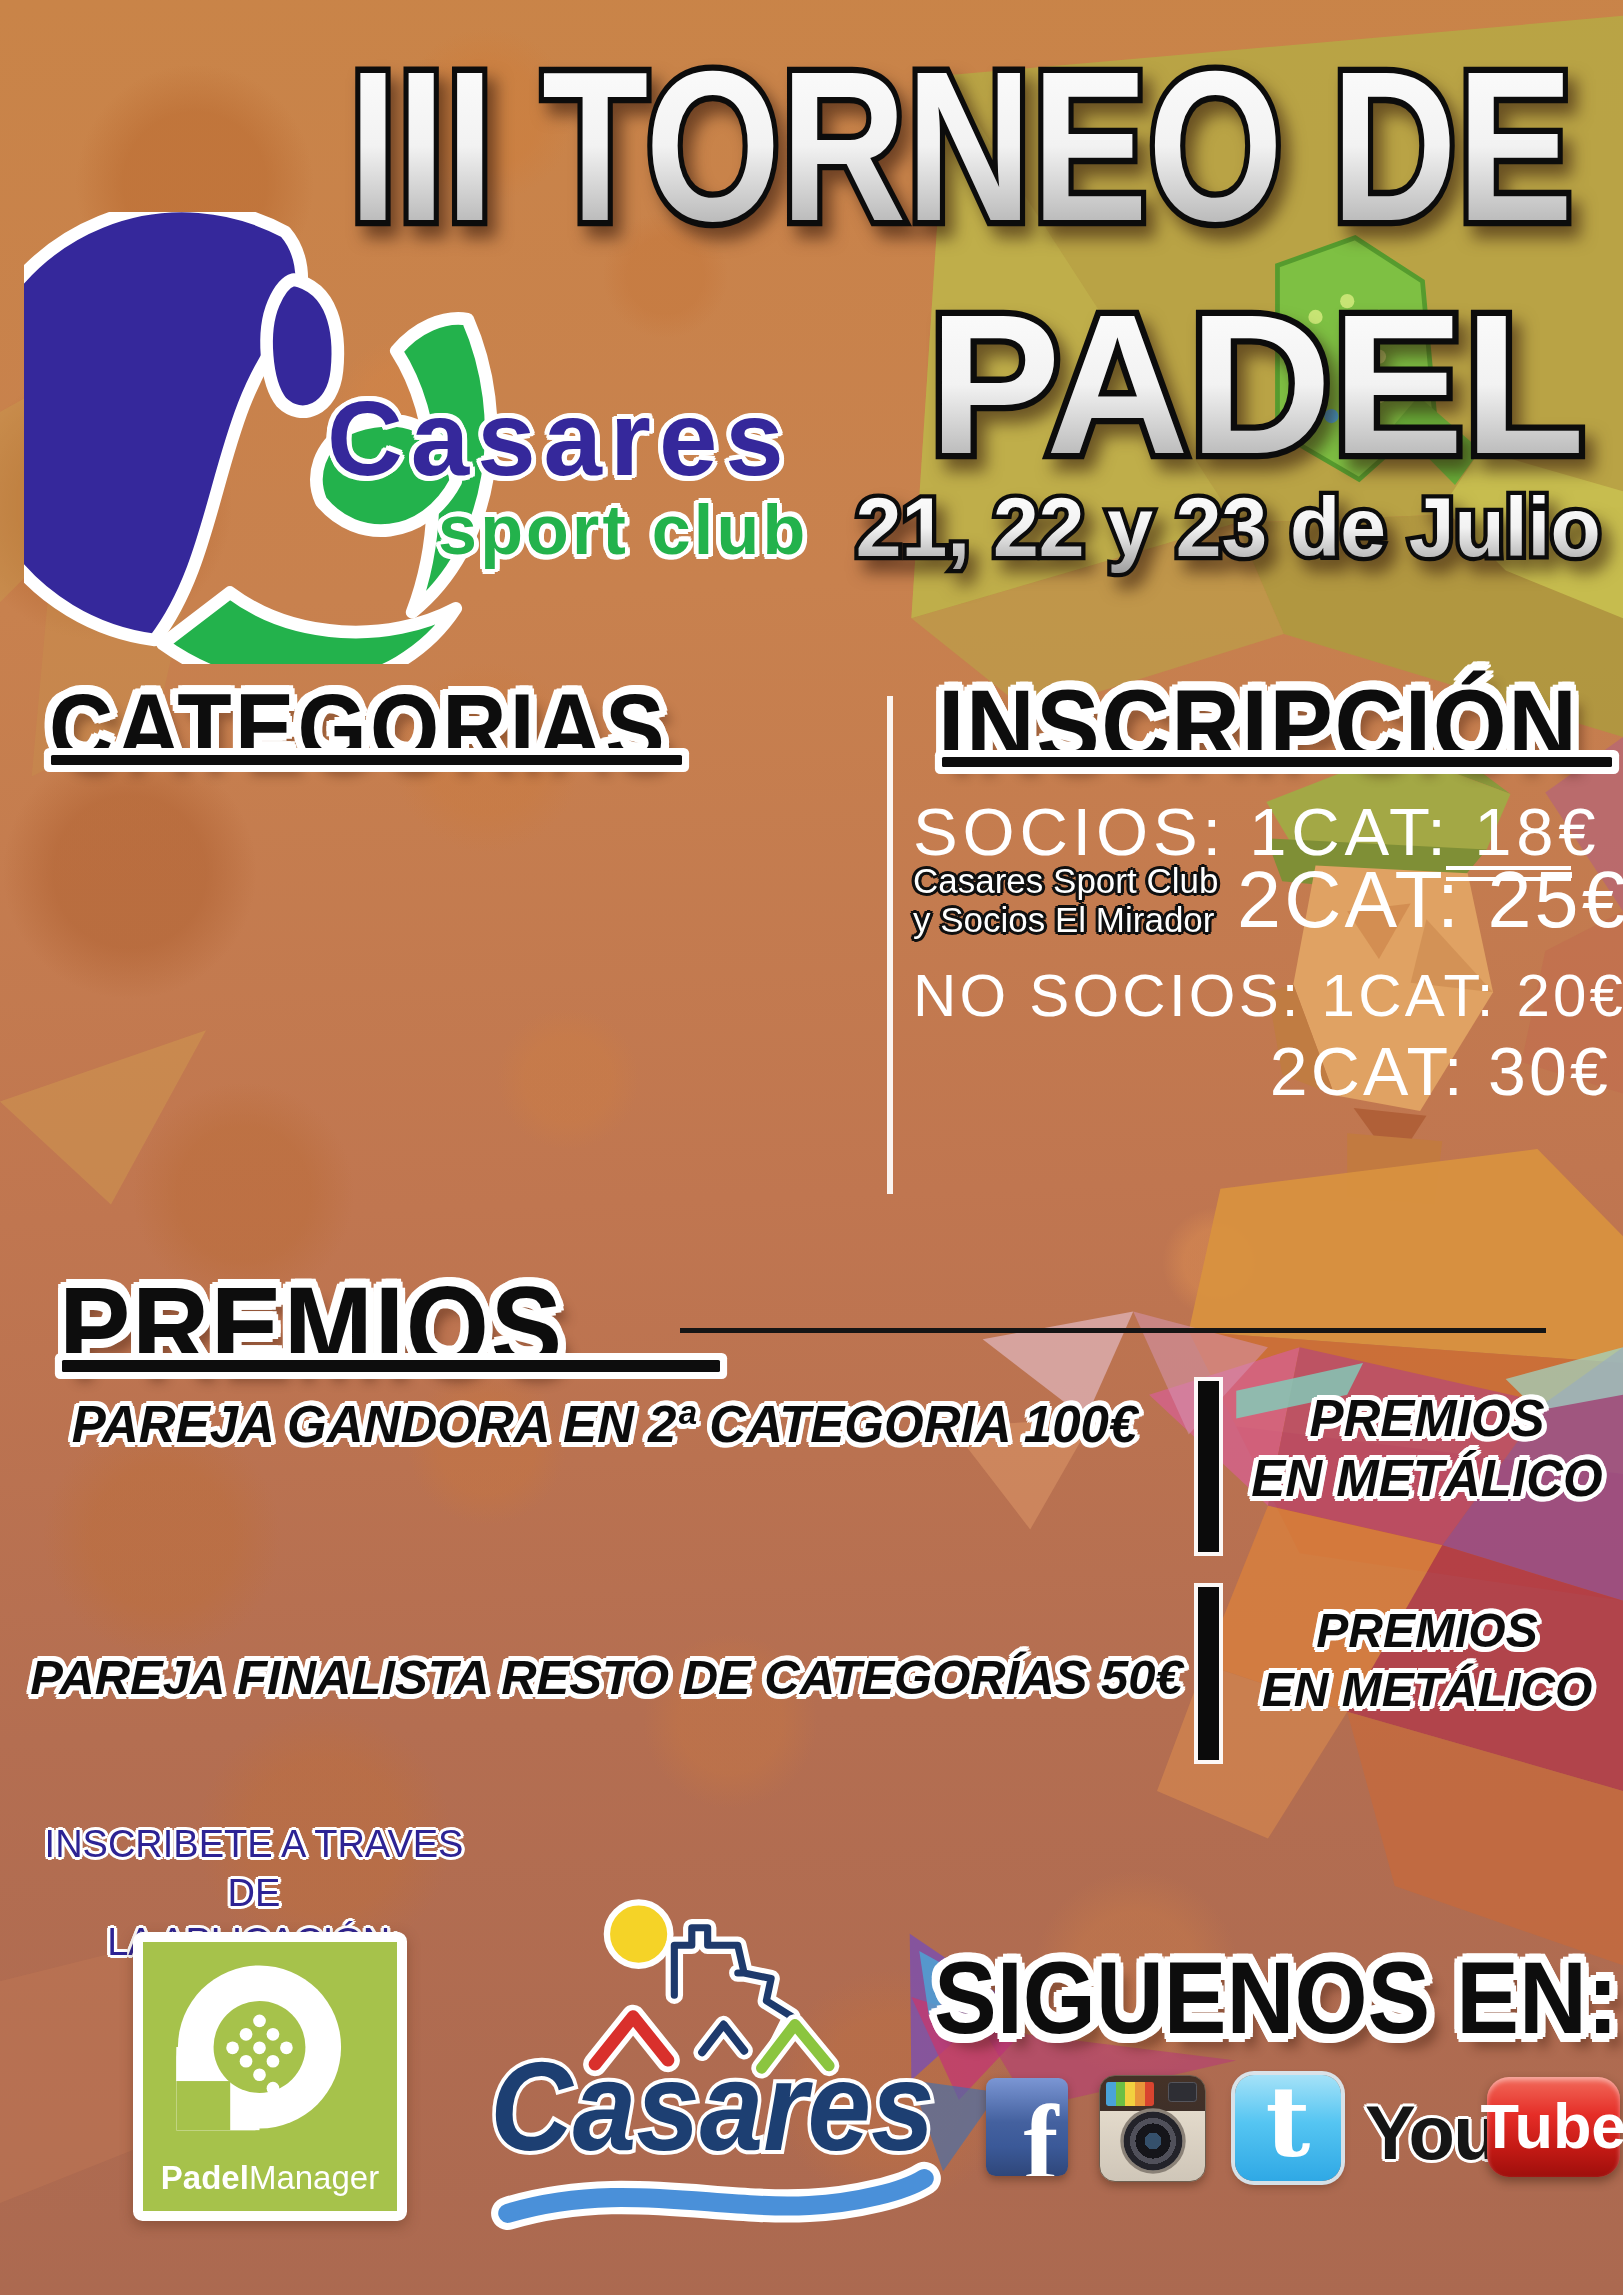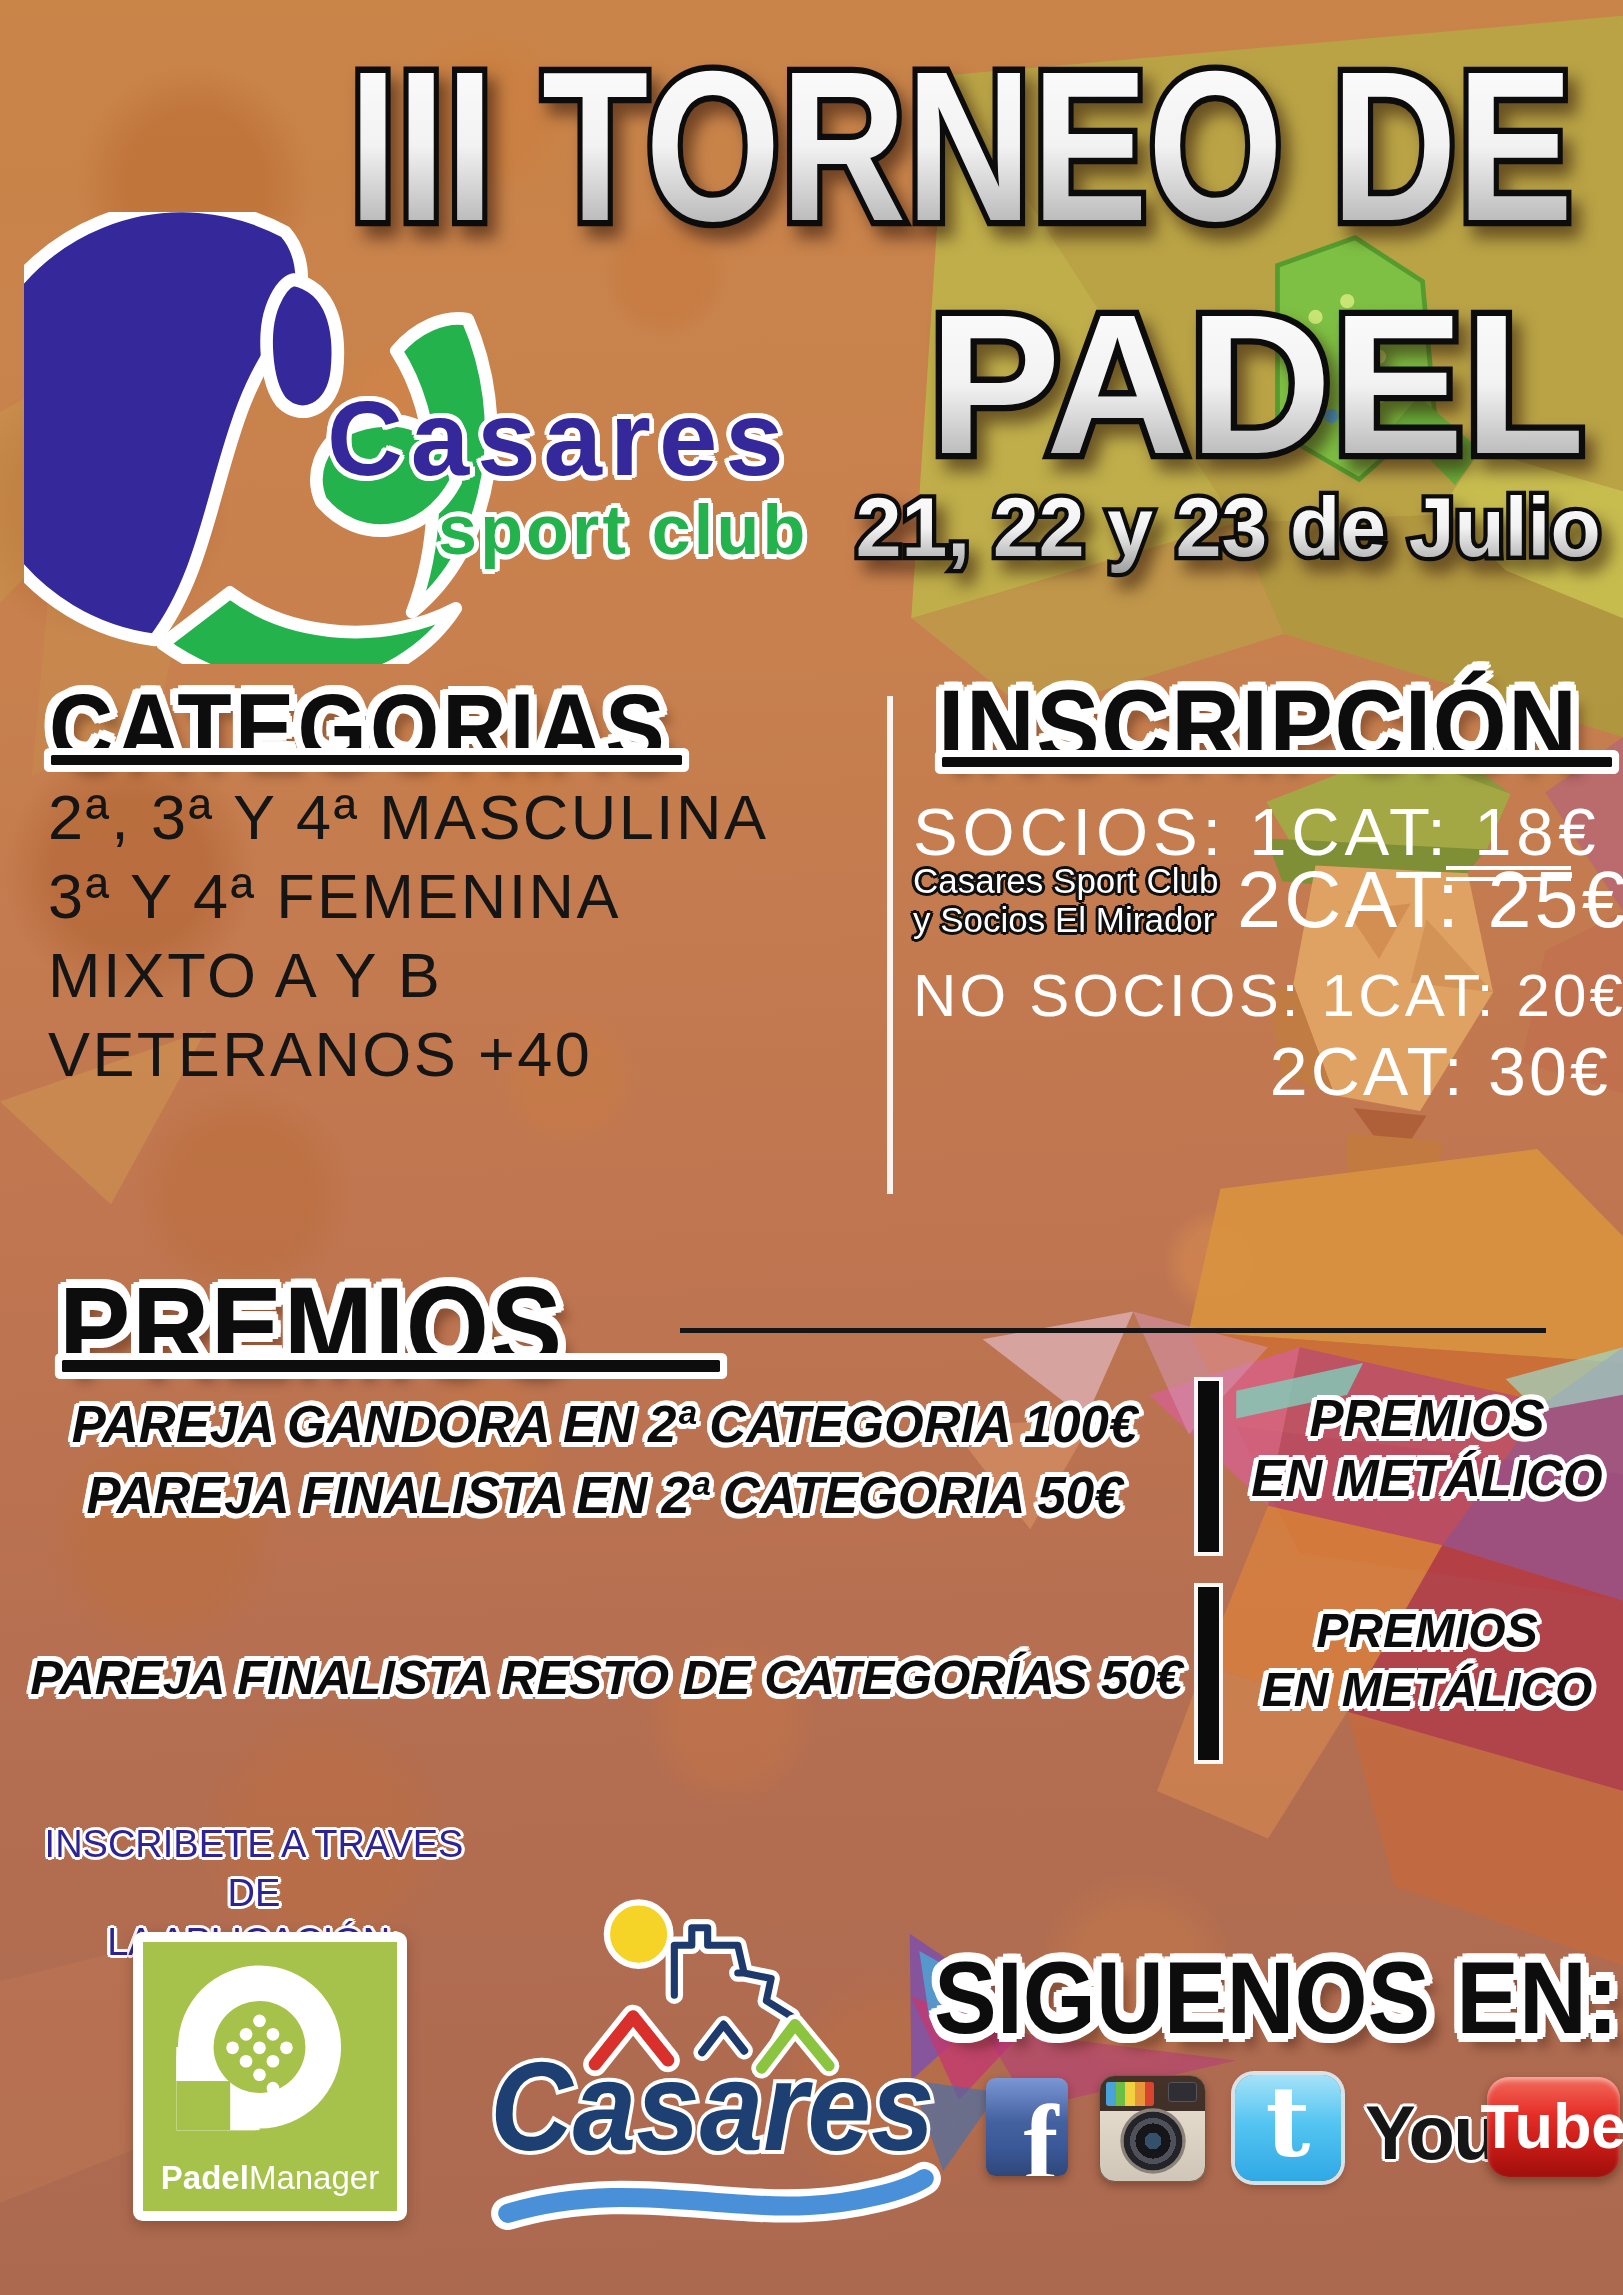--- a/index.html
+++ b/index.html
@@ -167,26 +167,20 @@
   </svg>
   <div class="abs ow-mid" style="left:327px;top:379px;font-size:105px;font-weight:bold;color:#35289b;letter-spacing:8px;white-space:nowrap;">
     <span>Casares</span>
   </div>
   <div class="abs ow-mid" style="left:438px;top:490px;font-size:70px;font-weight:bold;color:#23b24c;letter-spacing:3.2px;white-space:nowrap;">
     <span>sport club</span>
   </div>
 
   <div class="abs heading ow-thick" style="left:49px;top:672px;font-size:89px;letter-spacing:3.2px;">CATEGORIAS</div>
   <div class="abs rule" style="left:51px;top:755px;width:631px;height:10.3px;"></div>
-  <div class="abs" style="left:48px;top:778px;">
-    <div class="thin" style="font-size:63px;line-height:79px;letter-spacing:2.4px;">2ª, 3ª Y 4ª MASCULINA</div>
-    <div class="thin" style="font-size:63px;line-height:79px;letter-spacing:2.4px;">3ª Y 4ª FEMENINA</div>
-    <div class="thin" style="font-size:63px;line-height:79px;letter-spacing:2.4px;">MIXTO A Y B</div>
-    <div class="thin" style="font-size:63px;line-height:79px;letter-spacing:2.4px;">VETERANOS +40</div>
-  </div>
 
   <div class="abs" style="left:887px;top:696px;width:5.5px;height:498px;background:#fff;opacity:.92;"></div>
 
   <div class="abs heading ow-thick" style="left:938px;top:667px;font-size:95px;letter-spacing:1.6px;">INSCRIPCIÓN</div>
   <div class="abs rule" style="left:942px;top:757px;width:670px;height:10.3px;"></div>
 
   <div class="abs thinw" style="left:913px;top:793px;font-size:67px;letter-spacing:4.8px;">
     <span>SOCIOS: 1CAT: </span><span>18€</span>
   </div>
   <div class="abs" style="left:1446px;top:866px;width:125px;height:4px;background:#fff;"></div>
@@ -201,21 +195,20 @@
   <div class="abs thinw" style="left:913px;top:961px;font-size:60px;letter-spacing:3.2px;">NO SOCIOS: 1CAT: 20€</div>
   <div class="abs thinw" style="left:1237px;top:1032px;width:374px;text-align:right;font-size:68px;letter-spacing:3.2px;">2CAT: 30€</div>
 
   <div class="abs heading ow-thick" style="left:59px;top:1260px;font-size:107px;letter-spacing:1.6px;">PREMIOS</div>
   <div class="abs rule" style="left:62px;top:1360px;width:658px;height:12px;"></div>
 
   <div class="abs" style="left:680px;top:1328px;width:866px;height:4.8px;background:#151515;"></div>
 
   <div class="abs ctr" style="left:24px;top:1389px;width:1161px;">
     <div class="pline ow-mid" style="font-size:51px;line-height:71px;">PAREJA GANDORA EN 2ª CATEGORIA 100€</div>
-    <div class="pline ow-mid" style="font-size:51px;line-height:71px;">PAREJA FINALISTA EN 2ª CATEGORIA 50€</div>
   </div>
   <div class="abs bar" style="left:1198px;top:1381px;width:20.6px;height:171px;"></div>
   <div class="abs ctr" style="left:1233px;top:1389px;width:388px;">
     <div class="pline ow-mid" style="font-size:51px;line-height:60px;">PREMIOS</div>
     <div class="pline ow-mid" style="font-size:51px;line-height:60px;">EN METÁLICO</div>
   </div>
 
   <div class="abs ctr" style="left:12px;top:1598px;width:1189px;">
     <div class="pline ow-mid" style="font-size:49px;line-height:70px;margin-top:44px;">PAREJA FINALISTA RESTO DE CATEGORÍAS  50€</div>
   </div>

